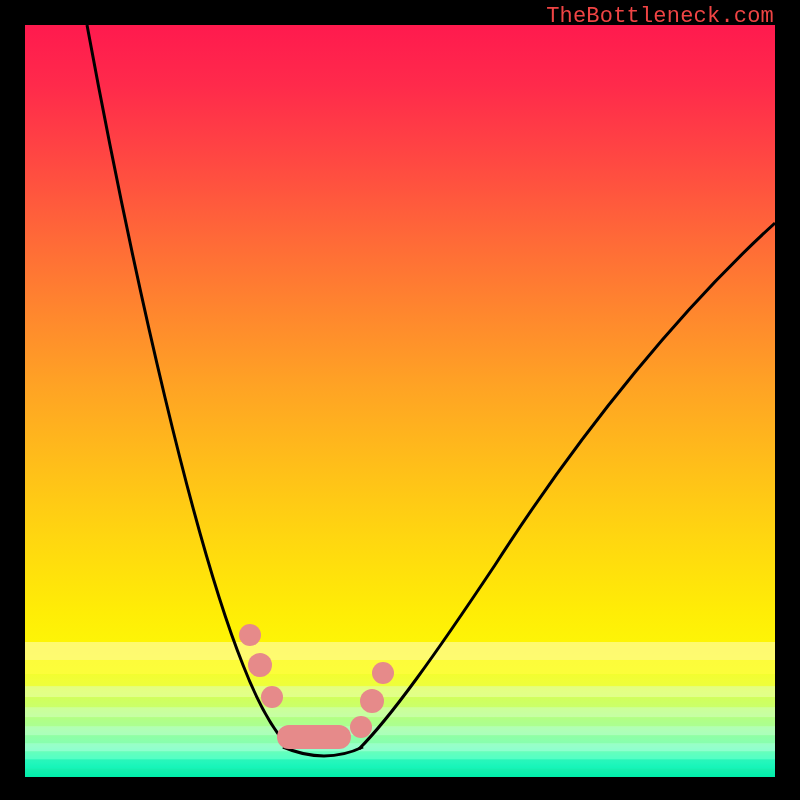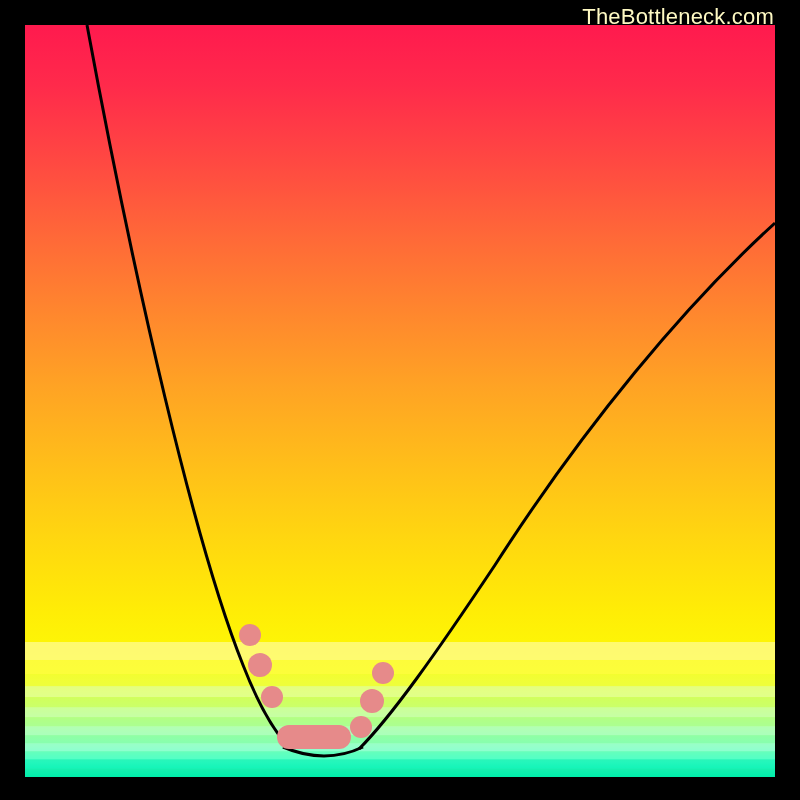--- a/index.html
+++ b/index.html
@@ -54,23 +54,23 @@
     position: absolute;
     left: 0;
     top: 0;
     width: 100%;
     height: 100%;
   }
   .attribution {
     position: absolute;
     top: 4px;
     right: 26px;
-    font-family: Liberation Sans, sans-serif;
+    font-family: Liberation Mono, monospace;
     font-size: 22px;
-    color: #fef9c3;
+    color: #ef4444;
     letter-spacing: 0.2px;
   }
 </style>
 </head>
 <body>
 
 <div class="frame">
   <div class="gradient-bg"></div>
 
   <svg class="stripes" viewBox="0 0 750 135" preserveAspectRatio="none">

